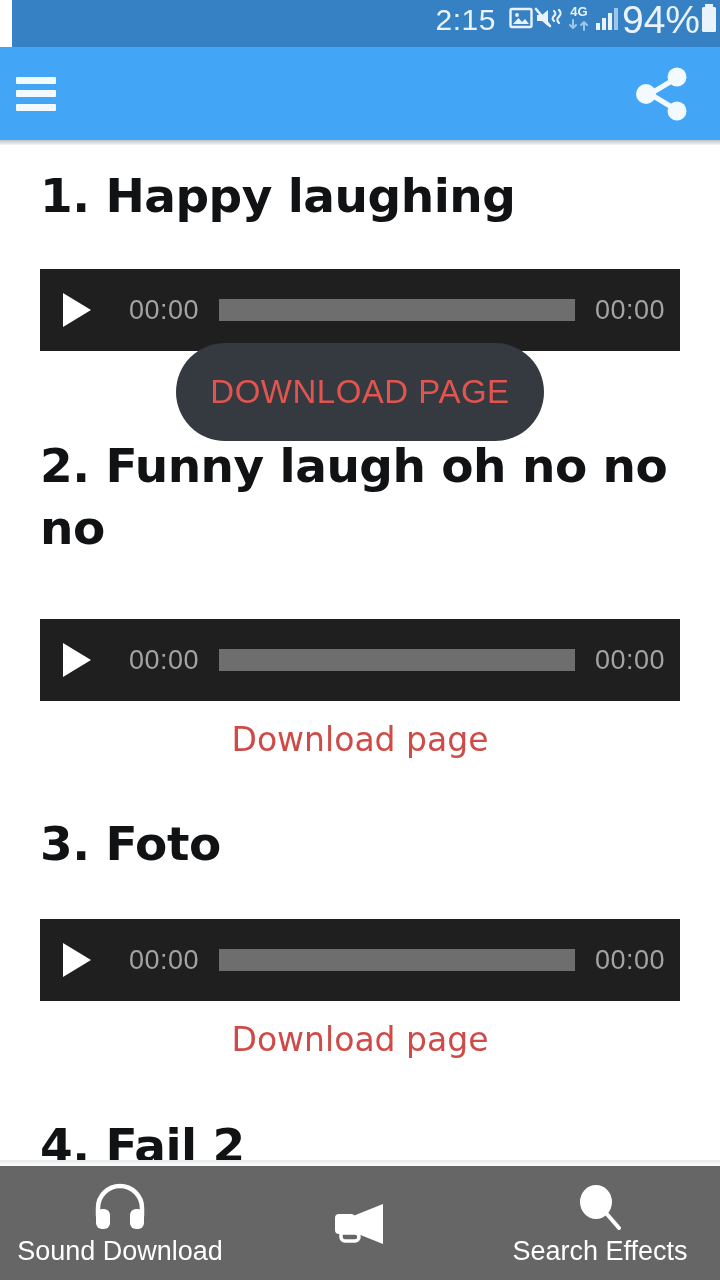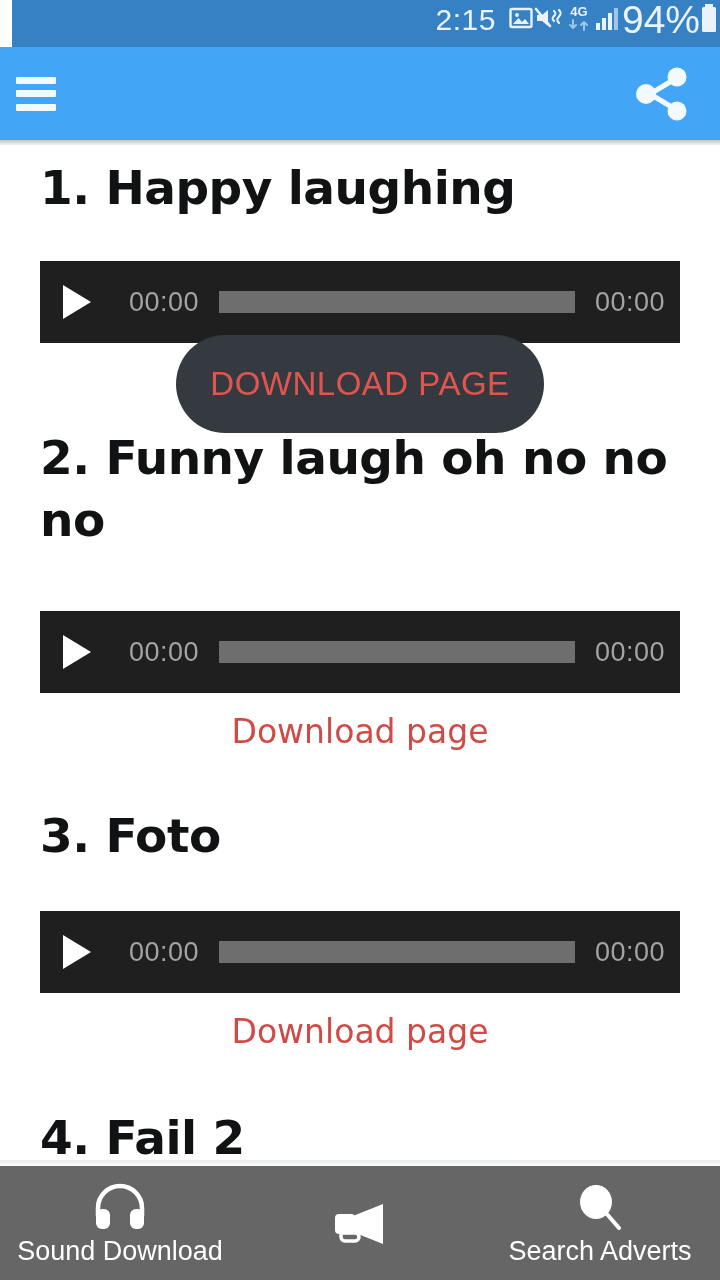--- a/index.html
+++ b/index.html
@@ -159,21 +159,21 @@
         <circle cx="16" cy="31" r="10" fill="#f2faff"></circle>
         <circle cx="47" cy="14" r="9.5" fill="#f2faff"></circle>
         <circle cx="47" cy="48" r="9.5" fill="#f2faff"></circle>
       </svg>
     </div>
   </div>
   <div class="bar-shadow"></div>
 
   <div class="content">
 
-    <div class="track" style="padding-top:12px;">
+    <div class="track" style="padding-top:20px;">
       <div class="track-title">1. Happy laughing</div>
       <div class="player" style="margin-top:42px;">
         <div class="play-btn">
             <div class="play-tri"></div>
           </div>
         <div class="time">00:00</div>
         <div class="progress-wrap">
             <div class="progress"></div>
           </div>
         <div class="time">00:00</div>
@@ -242,17 +242,17 @@
       </div>
     </div>
 
     <div class="nav-item">
       <div class="nav-icon">
         <svg width="52" height="48" viewBox="0 0 52 48">
           <ellipse cx="22" cy="20" rx="16" ry="17" fill="#ffffff"></ellipse>
           <line x1="32" y1="31" x2="45" y2="46" stroke="#ffffff" stroke-width="4" stroke-linecap="round"></line>
         </svg>
       </div>
-      <div class="nav-label">Search Adverts</div>
+      <div class="nav-label">Search Effects</div>
     </div>
 
   </div>
 </div>
 
 </body></html>

